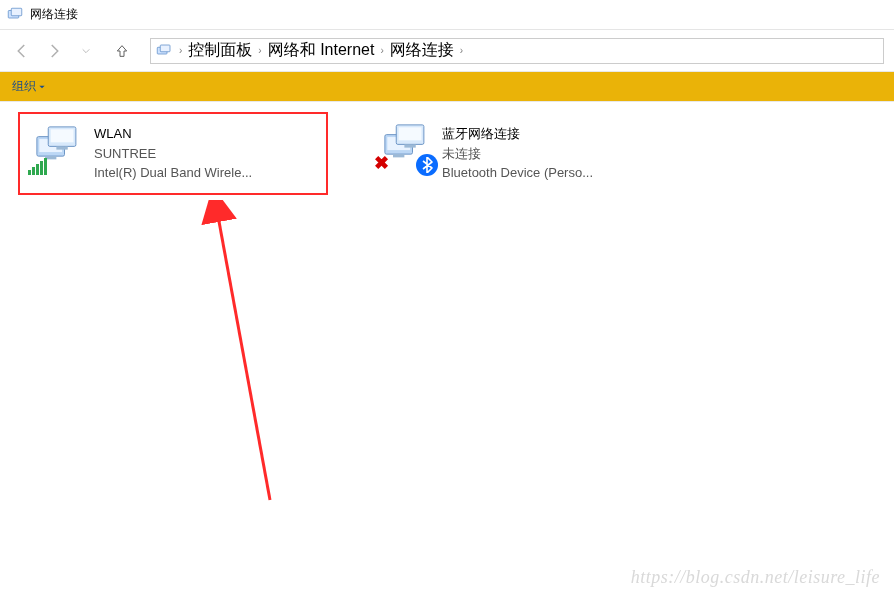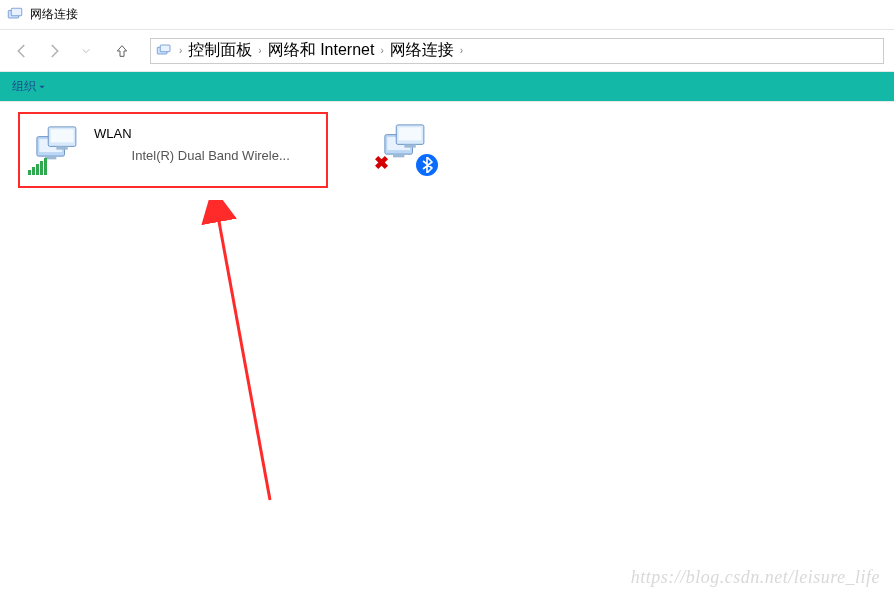--- a/index.html
+++ b/index.html
@@ -59,21 +59,21 @@
     .crumb-sep {
       color: #808080; padding: 0 2px;
       font-size: 10px;
     }
     .toolbar {
       height: 30px;
       display: flex;
       align-items: center;
       padding: 0 12px;
       border-bottom: 1px solid #e8e8e8;
-      background: #14b8a6;
+      background: #eab308;
     }
     .toolbar-btn {
       color: #1a4b8c;
       font-size: 12px;
       display: flex; align-items: center; gap: 2px;
       cursor: pointer;
     }
     .content {
       position: relative;
       padding: 10px 18px;
@@ -91,28 +91,29 @@
     }
     .conn-icon-wrap {
       width: 52px;
       height: 52px;
       position: relative;
       flex-shrink: 0;
     }
     .conn-text {
       margin-left: 10px;
       display: flex;
+      flex-direction: column;
       justify-content: center;
       line-height: 1.5;
       font-size: 13px;
       color: #333;
     }
     .conn-name { color: #000; }
     .conn-status { color: #555; }
-    .conn-device { color: #555; margin-top: 22px; }
+    .conn-device { color: #555; }
     .signal-bars {
       position: absolute;
       bottom: -2px; left: -4px;
     }
     .red-x {
       position: absolute;
       bottom: 0; left: -6px;
       color: #d40000;
       font-size: 18px;
       font-weight: bold;
@@ -220,20 +221,21 @@
           <rect x="0" y="13" width="3" height="5" fill="#2fa84f"></rect>
           <rect x="4" y="10" width="3" height="8" fill="#2fa84f"></rect>
           <rect x="8" y="7" width="3" height="11" fill="#2fa84f"></rect>
           <rect x="12" y="4" width="3" height="14" fill="#2fa84f"></rect>
           <rect x="16" y="1" width="3" height="17" fill="#2fa84f"></rect>
         </svg>
       </span>
     </div>
     <div class="conn-text">
       <span class="conn-name">WLAN</span>
+      <span class="conn-status">SUNTREE</span>
       <span class="conn-device">Intel(R) Dual Band Wirele...</span>
     </div>
   </div>
 
   <div class="conn-item">
     <div class="conn-icon-wrap">
       <svg viewBox="0 0 64 56" width="52" height="48">
         <rect x="6" y="14" width="34" height="24" rx="2" fill="#bcd7f5" stroke="#6a93c4" stroke-width="1.2"></rect>
         <rect x="9" y="17" width="28" height="16" fill="#e9f3ff"></rect>
         <rect x="20" y="2" width="34" height="24" rx="2" fill="#d8e9fb" stroke="#6a93c4" stroke-width="1.2"></rect>
@@ -241,20 +243,25 @@
         <rect x="16" y="38" width="14" height="4" fill="#9cb9d6"></rect>
         <rect x="30" y="26" width="14" height="4" fill="#9cb9d6"></rect>
       </svg>
       <span class="red-x">✖</span>
       <span class="bt-badge">
         <svg width="12" height="16" viewBox="0 0 12 16">
           <path d="M6 0 V16 L11 11 L2 4 M6 0 L11 5 L2 12" stroke="#fff" stroke-width="1.6" fill="none" stroke-linejoin="round"></path>
         </svg>
       </span>
     </div>
+    <div class="conn-text">
+      <span class="conn-name">蓝牙网络连接</span>
+      <span class="conn-status">未连接</span>
+      <span class="conn-device">Bluetooth Device (Perso...</span>
+    </div>
   </div>
 
   <svg class="arrow-annotation" width="140" height="320" style="position:absolute; top:98px; left:180px;">
     <defs>
       <marker id="ah" markerWidth="12" markerHeight="12" refX="2" refY="6" orient="auto">
         <path d="M0,0 L12,6 L0,12 Z" fill="#ff2a2a"></path>
       </marker>
     </defs>
     <line x1="90" y1="300" x2="38" y2="16" stroke="#ff2a2a" stroke-width="3" marker-end="url(#ah)"></line>
   </svg>

